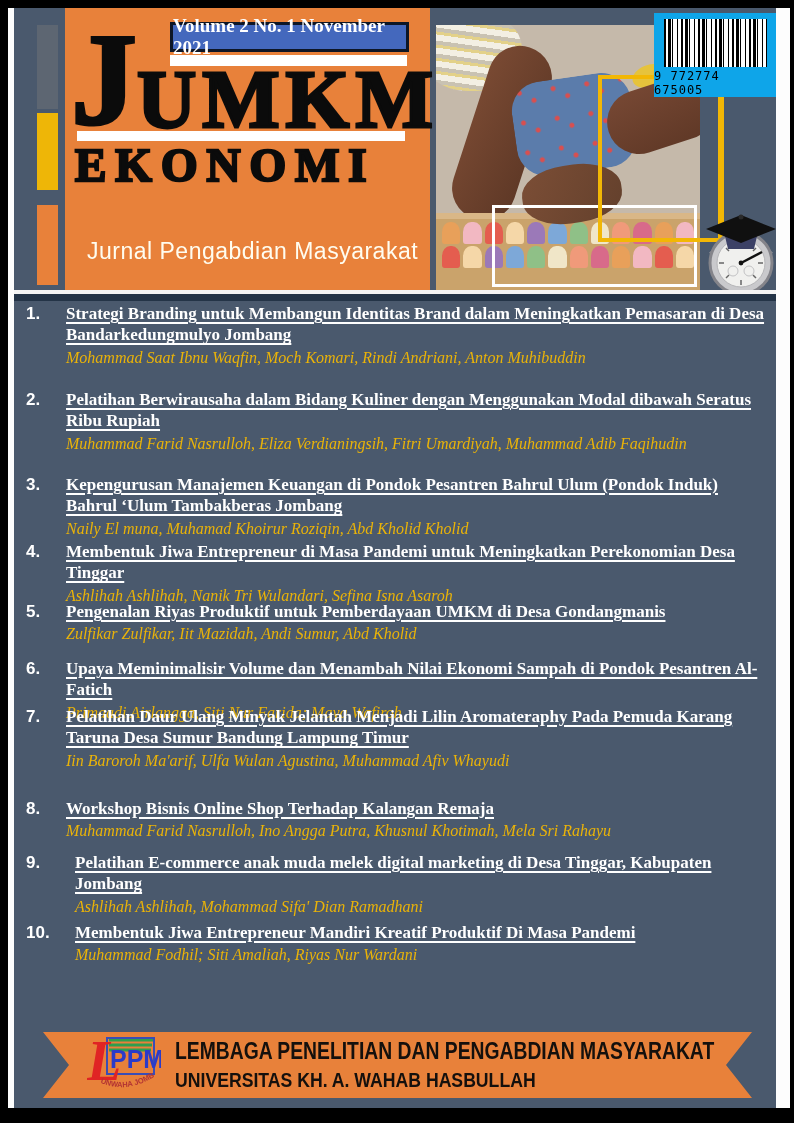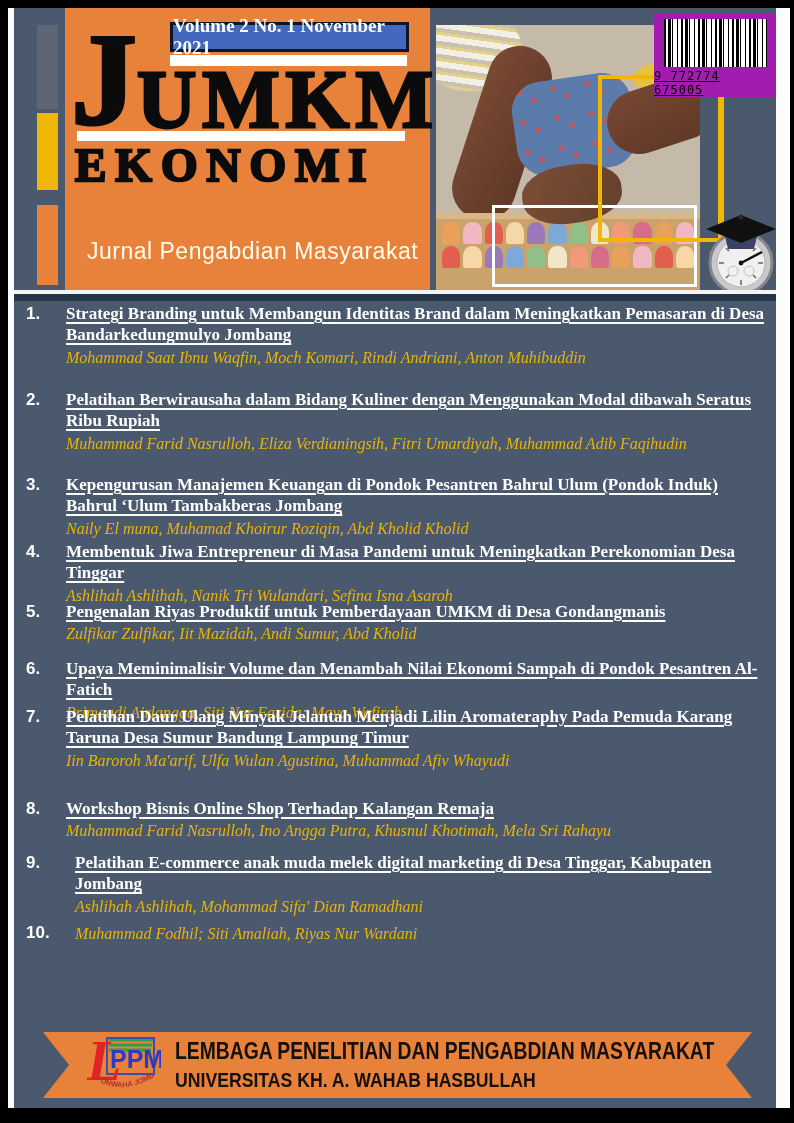--- a/index.html
+++ b/index.html
@@ -58,22 +58,22 @@
   .chalk-grid span:nth-child(10n+6){background:#7da8d8;}
   .chalk-grid span:nth-child(10n+7){background:#8fc087;}
   .chalk-grid span:nth-child(10n+8){background:#f0e6c8;}
   .chalk-grid span:nth-child(10n+9){background:#f09a7a;}
   .chalk-grid span:nth-child(10n+10){background:#d86a8a;}
   .white-frame{position:absolute;left:56px;top:180px;width:205px;height:82px;border:3px solid #fff;box-sizing:border-box;}
 
   .yellow-frame{position:absolute;left:584px;top:67px;width:126px;height:167px;border:4px solid #f2b705;box-sizing:border-box;}
   .yellow-vline{position:absolute;left:704px;top:89px;width:5px;height:160px;background:#f2b705;}
 
-  .barcode-box{position:absolute;left:640px;top:5px;width:123px;height:84px;background:#a21caf;
-               display:flex;flex-direction:column;align-items:center;justify-content:flex-start;padding-top:6px;box-sizing:border-box;text-decoration:underline;}
+  .barcode-box{position:absolute;left:640px;top:5px;width:123px;height:84px;background:#0ea5e9;
+               display:flex;flex-direction:column;align-items:center;justify-content:flex-start;padding-top:6px;box-sizing:border-box;}
   .bars{width:103px;height:52px;
         background:repeating-linear-gradient(90deg,#000 0 2px,#fff 2px 4px,#000 4px 7px,#fff 7px 8px,#000 8px 9px,#fff 9px 13px,#000 13px 14px,#fff 14px 17px);}
   .barcode-digits{font-family:"DejaVu Sans Mono",monospace;font-size:12px;color:#000;letter-spacing:1px;margin-top:2px;}
 
   .stopwatch{position:absolute;left:686px;top:197px;width:82px;height:92px;}
 
   .header-white-line{position:absolute;left:0;top:282px;width:772px;height:4px;background:#f4f4f4;}
   .header-navy-rule{position:absolute;left:0;top:286px;width:772px;height:7px;background:#243447;}
 
   
@@ -271,20 +271,21 @@
     <div class="num">9.</div>
     <div class="body">
       <div class="title">Pelatihan E-commerce anak muda melek digital marketing di Desa Tinggar, Kabupaten Jombang</div>
       <div class="authors">Ashlihah Ashlihah, Mohammad Sifa' Dian Ramadhani</div>
     </div>
   </div>
 
   <div class="article">
     <div class="num">10.</div>
     <div class="body">
+      <div class="title">Membentuk Jiwa Entrepreneur Mandiri Kreatif Produktif Di Masa Pandemi</div>
       <div class="authors">Muhammad Fodhil; Siti Amaliah, Riyas Nur Wardani</div>
     </div>
   </div>
 </div>
 
     <div class="ribbon">
       <svg class="lppm-logo" viewBox="0 0 74 60">
         <g stroke="#2f9e4e" stroke-width="3">
           <line x1="22" y1="5" x2="66" y2="5"></line>
               <line x1="22" y1="10" x2="65" y2="10"></line>

